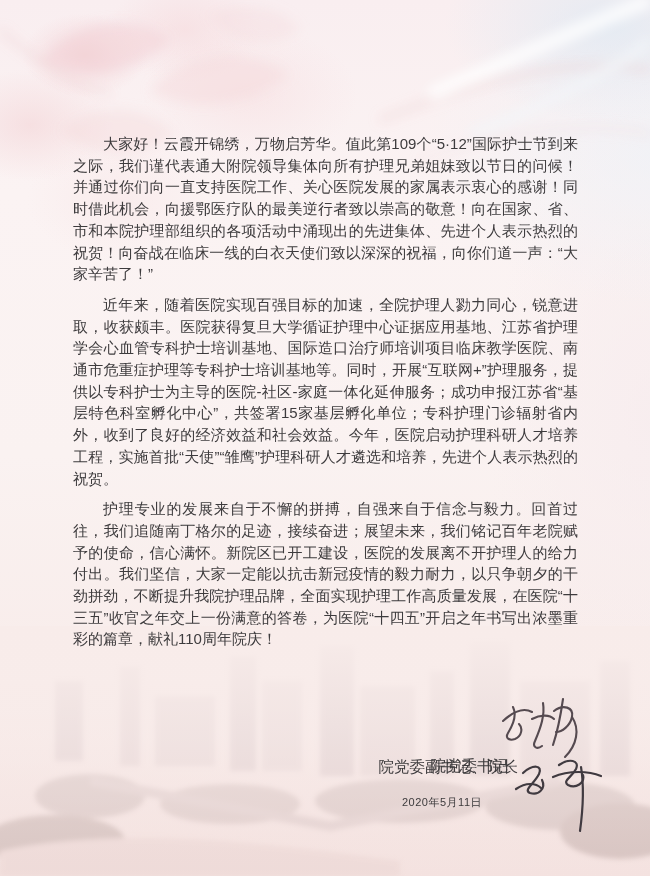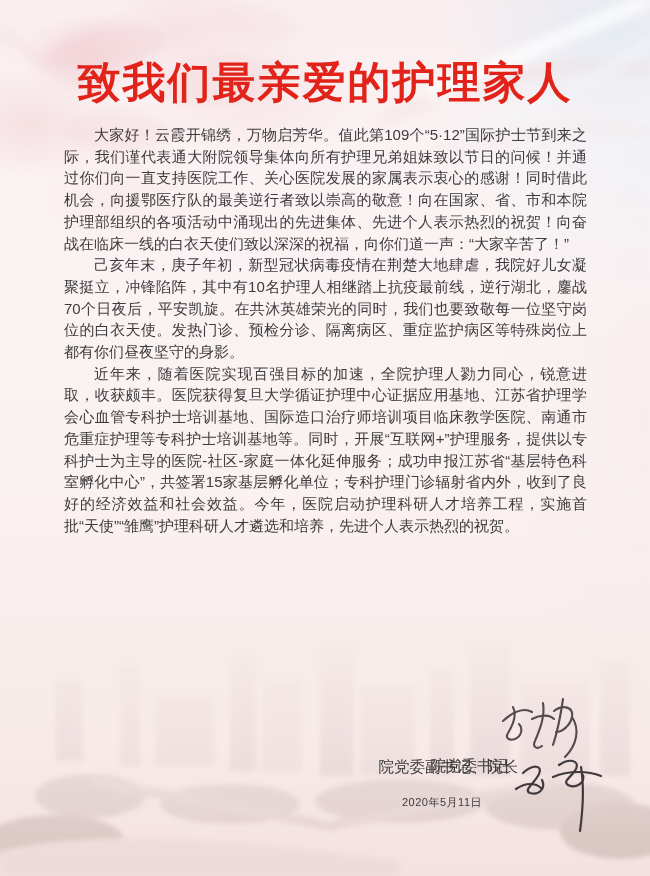--- a/index.html
+++ b/index.html
@@ -48,21 +48,21 @@
     left: 64px;
     width: 523px;
     top: 124px;
     z-index: 5;
     font-size: 15px;
     line-height: 21.7px;
     color: #3d3b3d;
     text-align: justify;
   }
   .salutation { text-indent: 0; }
-  .letter-body p { text-indent: 2em; margin: 0; }
+  .letter-body p { text-indent: 2em; margin: 9px; }
 
   
   .sign-label {
     position: absolute;
     z-index: 6;
     font-size: 15.5px;
     color: #3d3b3d;
     white-space: nowrap;
   }
   .label-secretary { top: 756px; right: 142px; }
@@ -126,26 +126,25 @@
       <ellipse cx="400" cy="175" rx="85" ry="22" fill="#beacaa"></ellipse>
       <ellipse cx="560" cy="180" rx="75" ry="24" fill="#b7a5a3"></ellipse>
       <ellipse cx="620" cy="205" rx="60" ry="28" fill="#a8938f"></ellipse>
       <ellipse cx="55" cy="215" rx="70" ry="26" fill="#ab9793"></ellipse>
       <path d="M0,225 C120,200 260,215 400,235 L400,250 L0,250 Z" fill="#e6d0ce"></path>
       <path d="M90,150 L330,195 L560,150 L560,160 L330,205 L90,160 Z" fill="#cbb9b9"></path>
     </g>
     <rect x="0" y="0" width="650" height="250" fill="url(#fadeTop)"></rect>
   </svg>
 
-  <h1 class="title">致我们最亲爱的护理家人</h1>
 
   <div class="letter-body">
     <p>大家好！云霞开锦绣，万物启芳华。值此第109个“5·12”国际护士节到来之际，我们谨代表通大附院领导集体向所有护理兄弟姐妹致以节日的问候！并通过你们向一直支持医院工作、关心医院发展的家属表示衷心的感谢！同时借此机会，向援鄂医疗队的最美逆行者致以崇高的敬意！向在国家、省、市和本院护理部组织的各项活动中涌现出的先进集体、先进个人表示热烈的祝贺！向奋战在临床一线的白衣天使们致以深深的祝福，向你们道一声：“大家辛苦了！”</p>
-    <p>己亥年末，庚子年初，新型冠状病毒疫情在荆楚大地肆虐，我院好儿女凝聚挺立，冲锋陷阵，其中有10名护理人相继踏上抗疫最前线，逆行湖北，鏖战70个日夜后，平安凯旋。在共沐英雄荣光的同时，我们也要致敬每一位坚守岗位的白衣天使。发热门诊、预检分诊、隔离病区、重症监护病区等特殊岗位上都有你们昼夜坚守的身影。</p>
     <p>近年来，随着医院实现百强目标的加速，全院护理人勠力同心，锐意进取，收获颇丰。医院获得复旦大学循证护理中心证据应用基地、江苏省护理学会心血管专科护士培训基地、国际造口治疗师培训项目临床教学医院、南通市危重症护理等专科护士培训基地等。同时，开展“互联网+”护理服务，提供以专科护士为主导的医院-社区-家庭一体化延伸服务；成功申报江苏省“基层特色科室孵化中心”，共签署15家基层孵化单位；专科护理门诊辐射省内外，收到了良好的经济效益和社会效益。今年，医院启动护理科研人才培养工程，实施首批“天使”“雏鹰”护理科研人才遴选和培养，先进个人表示热烈的祝贺。</p>
+    <p>护理专业的发展来自于不懈的拼搏，自强来自于信念与毅力。回首过往，我们追随南丁格尔的足迹，接续奋进；展望未来，我们铭记百年老院赋予的使命，信心满怀。新院区已开工建设，医院的发展离不开护理人的给力付出。我们坚信，大家一定能以抗击新冠疫情的毅力耐力，以只争朝夕的干劲拼劲，不断提升我院护理品牌，全面实现护理工作高质量发展，在医院“十三五”收官之年交上一份满意的答卷，为医院“十四五”开启之年书写出浓墨重彩的篇章，献礼110周年院庆！</p>
   </div>
 
   <span class="sign-label label-secretary">院党委书记</span>
   <svg class="sig sig-1" width="88" height="66" viewBox="0 0 88 66">
     <g fill="none" stroke="#554a50" stroke-width="2.1" stroke-linecap="round" stroke-linejoin="round">
       <path d="M4,26 C16,15 26,13 33,17"></path>
       <path d="M14,12 C18,20 14,30 9,38 C6,43 10,46 16,44 C23,41 24,33 20,29"></path>
       <path d="M44,8 C46,20 42,32 36,46 C33,52 38,55 43,51"></path>
       <path d="M33,24 C42,19 51,20 55,24"></path>
       <path d="M64,4 C62,18 60,32 54,50"></path>

